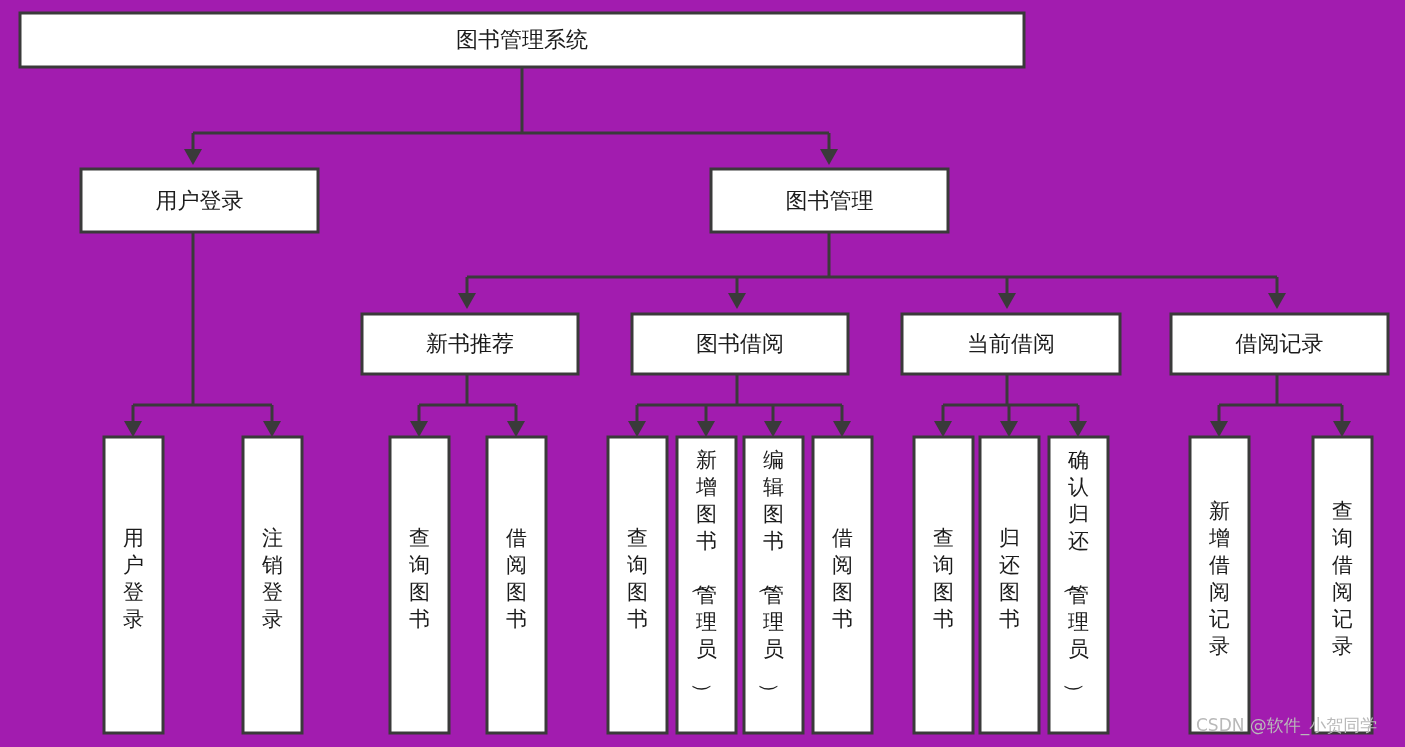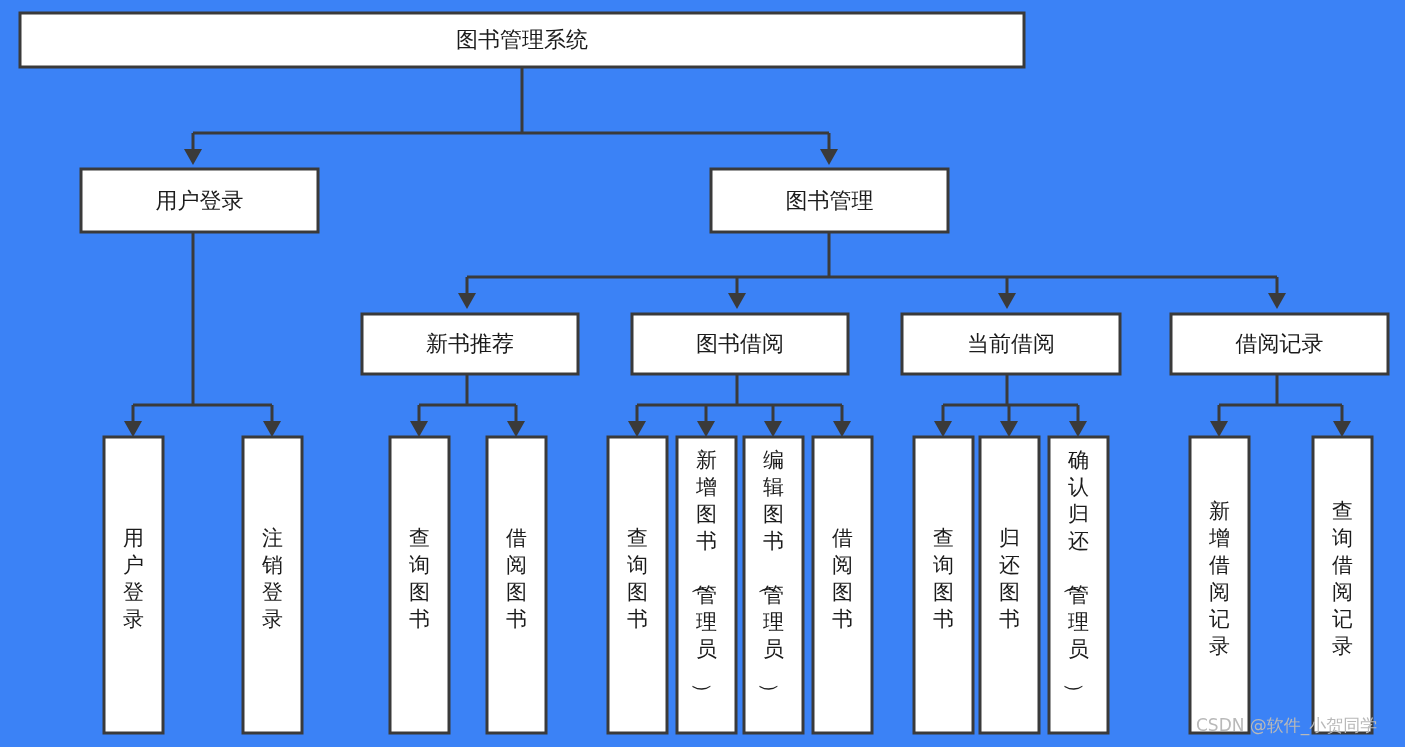--- a/index.html
+++ b/index.html
@@ -8,21 +8,21 @@
     padding: 0;
     background: #ffffff;
   }
   body {
     font-family: "DejaVu Sans", "Liberation Sans", sans-serif;
   }
   #diagram-root {
     position: relative;
     width: 1405px;
     height: 747px;
-    background: #3b82f6;
+    background: #a21caf;
     overflow: hidden;
   }
   svg.diagram-canvas {
     position: absolute;
     left: 0;
     top: 0;
     width: 1405px;
     height: 747px;
     display: block;
   }

